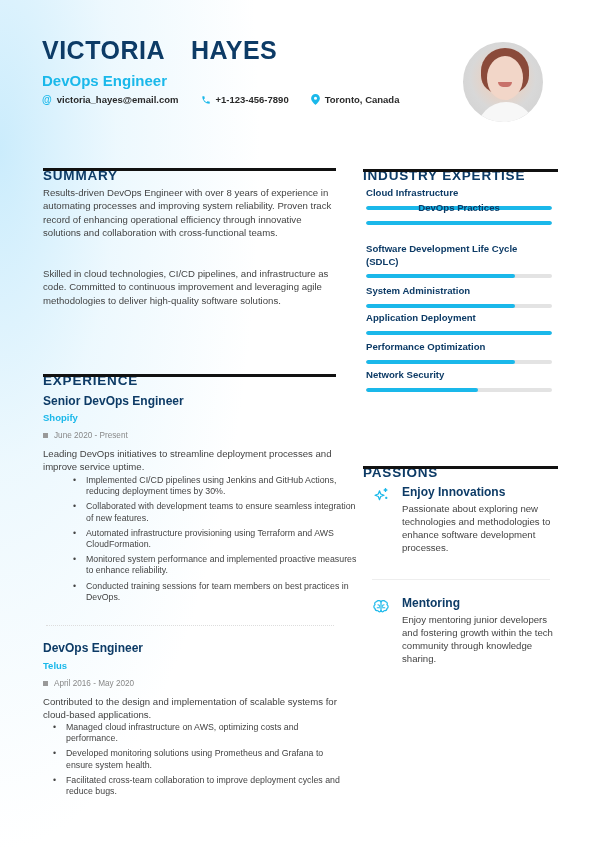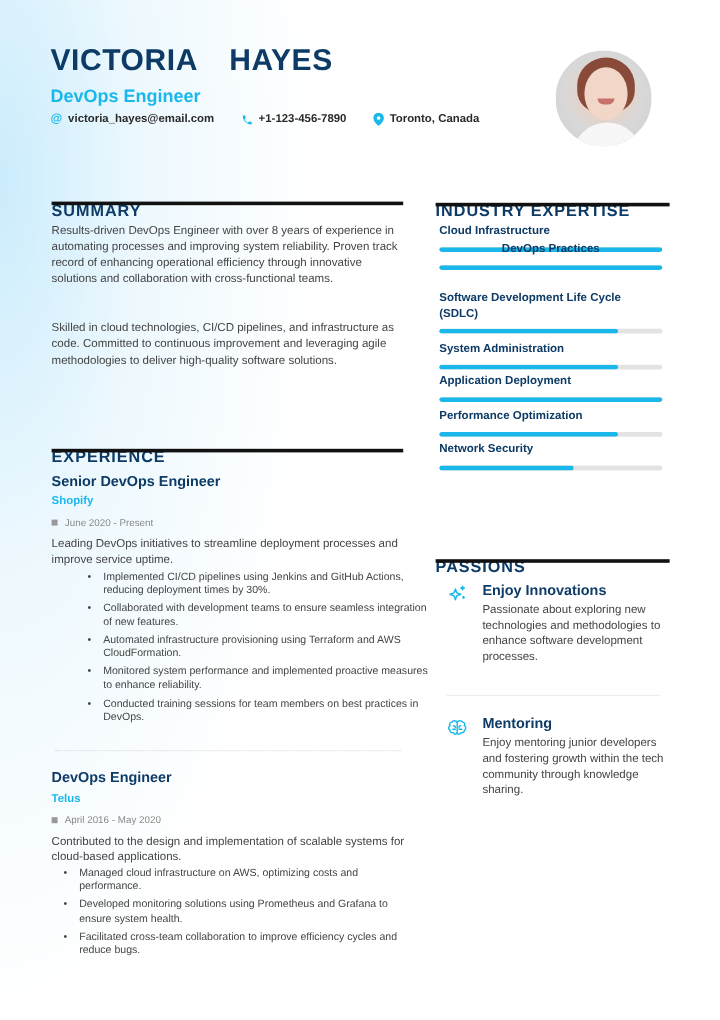--- a/index.html
+++ b/index.html
@@ -144,21 +144,21 @@
     <div class="job-title" style="left:43px; top:641px;">DevOps Engineer</div>
     <div class="company" style="left:43px; top:660px;">Telus</div>
     <div class="dates" style="left:43px; top:679px;">
       <span class="cal"></span>
       <span>April 2016 - May 2020</span>
     </div>
     <div class="para" style="left:43px; top:695px; width:295px;">Contributed to the design and implementation of scalable systems for cloud-based applications.</div>
     <ul class="bullets" style="left:66px; top:722px; width:275px;">
       <li>Managed cloud infrastructure on AWS, optimizing costs and performance.</li>
       <li>Developed monitoring solutions using Prometheus and Grafana to ensure system health.</li>
-      <li>Facilitated cross-team collaboration to improve efficiency cycles and reduce bugs.</li>
+      <li>Facilitated cross-team collaboration to improve deployment cycles and reduce bugs.</li>
     </ul>
   </div>
 
   <div class="section-title" style="left:363px; top:145px;">INDUSTRY EXPERTISE</div>
   <div class="rule" style="left:363px; top:169px; width:195px;"></div>
   <div id="skills">
       <div class="skill" style="top: 187px;">
         <div class="skill-name">Cloud Infrastructure</div>
         <div class="bar">
           <div class="bar-fill" style="width: 100%; background: rgb(26, 184, 234);"></div>

